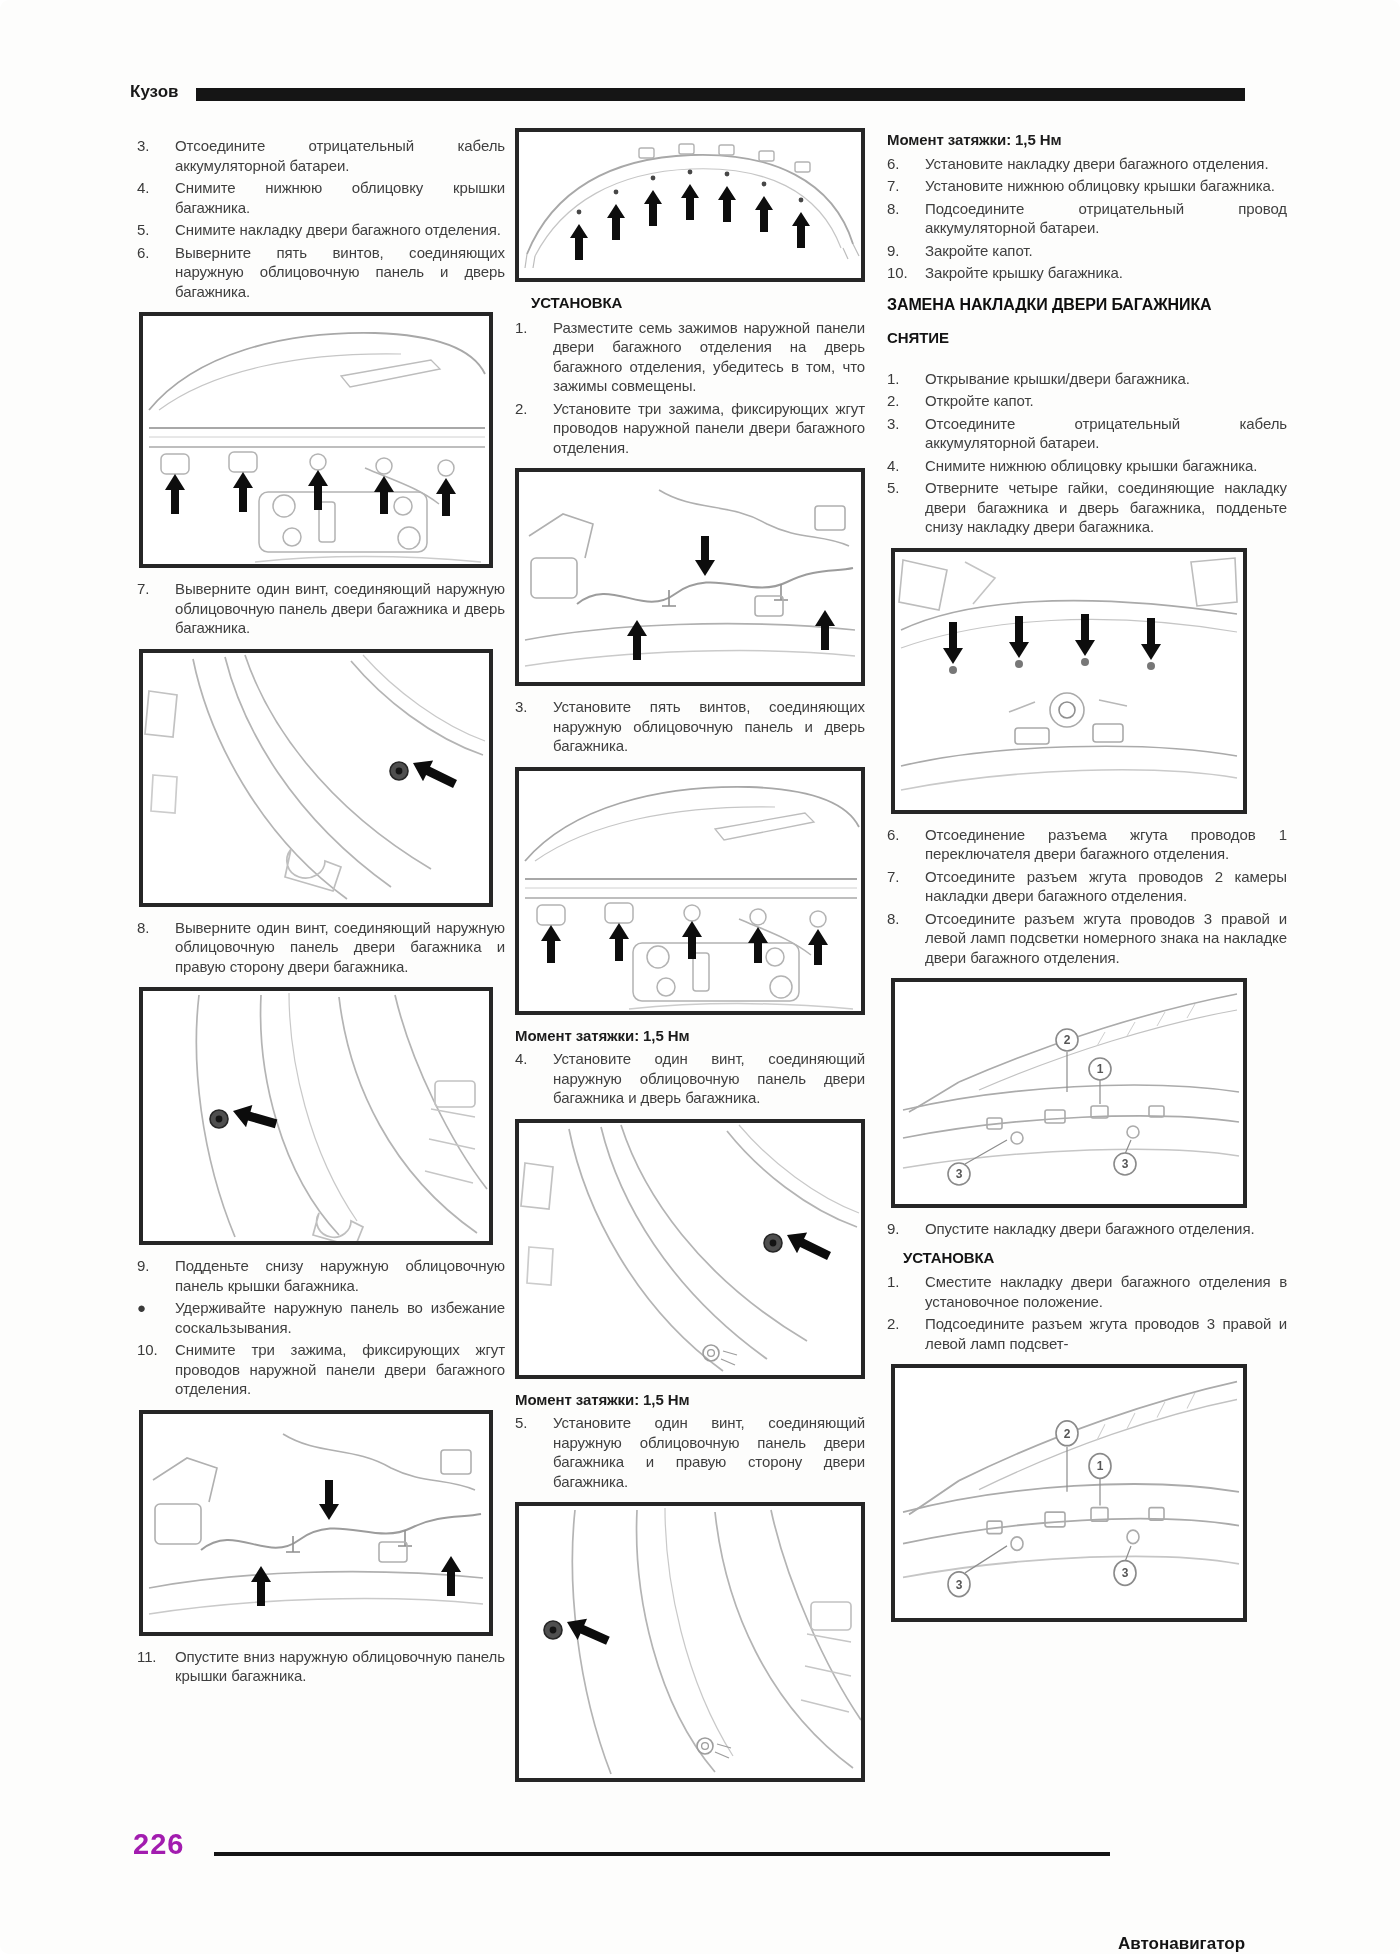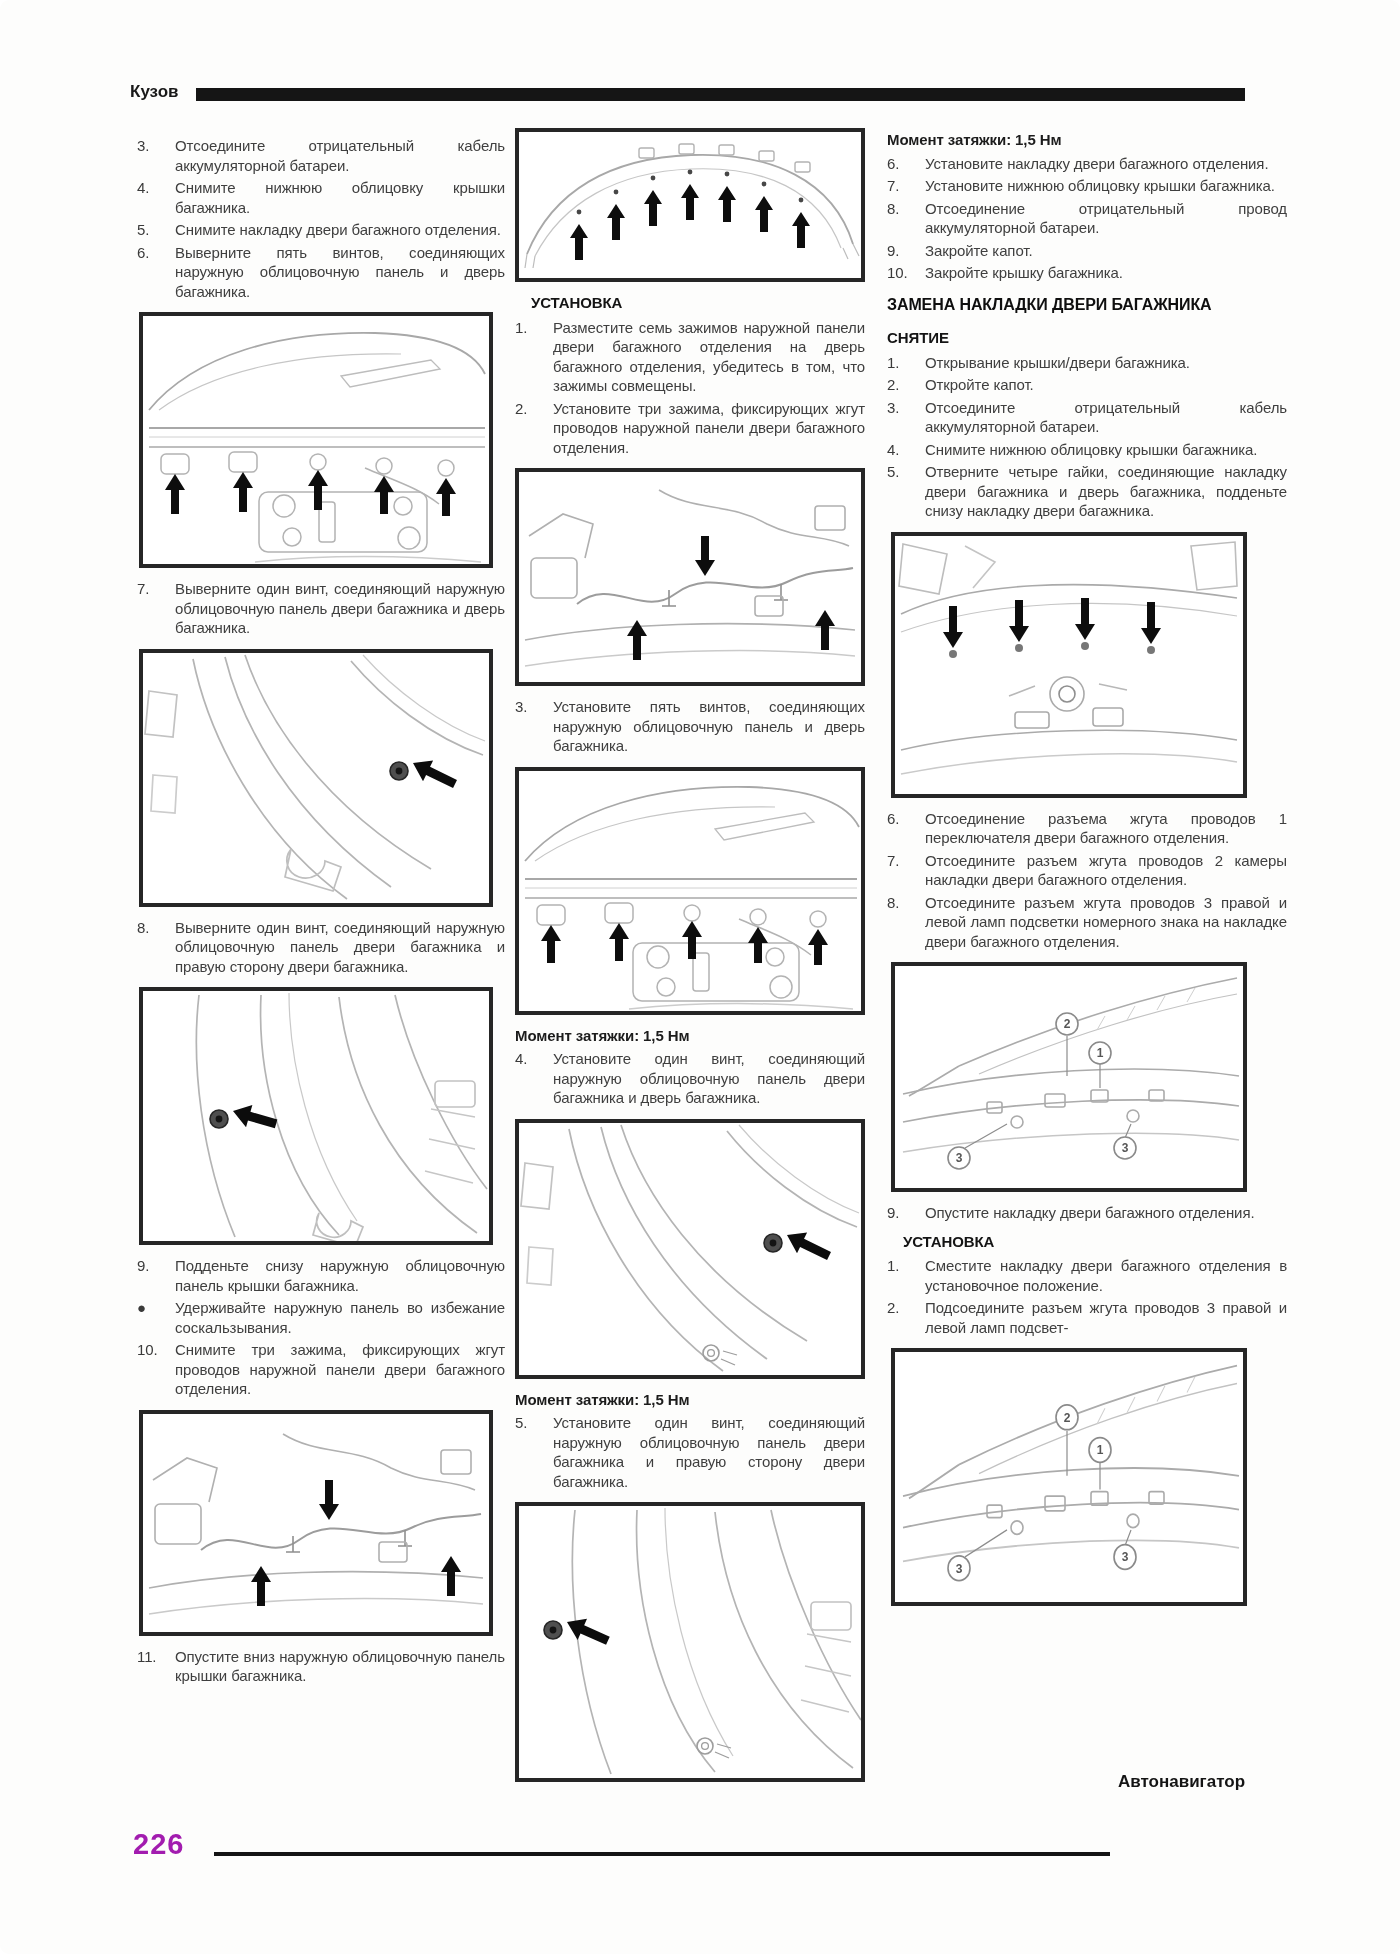--- a/index.html
+++ b/index.html
@@ -15,35 +15,35 @@
   #col-left  { left:137px; top:136px; width:368px; }
   #col-mid   { left:515px; top:128px; width:350px; }
   #col-right { left:887px; top:128px; width:400px; }
 
   .step { display:flex; margin-bottom:3px; }
   .step .num { flex:0 0 30px; color:#3a3a3a; }
   .step .txt { flex:1; text-align:justify;margin-left:8px; }
 
   .torque    { font-weight:bold; color:#1c1c1c; margin:2px 0 4px; }
   .h-install { font-weight:bold; color:#141414; font-size:15px; margin:9px 16px 5px; }
-  .h-sub     { font-weight:bold; color:#141414; font-size:15px; margin:8px 0 5px; }
+  .h-sub     { font-weight:bold; color:#141414; font-size:15px; margin:8px 0 21px; }
   .h-section { font-weight:bold; color:#0f0f0f; font-size:16px; margin:12px 0 14px; }
 
   .fig { border:4px solid #262626; background:#fff; margin:11px 0; }
   .fig svg { display:block; }
   #col-left  .fig { width:354px; margin-left:2px; }
   #col-mid   .fig { width:350px; }
   #col-mid   .fig.first { margin-top:0; }
   #col-right .fig { width:356px; margin-left:4px; }
 
   .co { font-family:"Liberation Sans",sans-serif; font-size:12px; font-weight:bold; fill:#565656; text-anchor:middle; }
 
   .pg-num    { position:absolute; left:133px; top:1828px; font-size:29px; font-weight:bold; color:#a21caf; letter-spacing:1px; }
   .foot-rule { position:absolute; left:214px; top:1852px; width:896px; height:4px; background:#141414; }
-  .brand     { position:absolute; left:1118px; top:1772px; font-size:17px; font-weight:bold; color:#141414; }
+  .brand     { position:absolute; left:1118px; top:1934px; font-size:17px; font-weight:bold; color:#141414; }
 </style>
 </head>
 <body>
 
 <div class="page">
 
   <div class="hdr-title">Кузов</div>
   <div class="hdr-bar"></div>
 
   <div class="col" id="col-left">
@@ -363,21 +363,21 @@
     <div class="step">
         <span class="num">6.</span>
         <span class="txt">Установите накладку двери багажного отделения.</span>
       </div>
     <div class="step">
         <span class="num">7.</span>
         <span class="txt">Установите нижнюю облицовку крышки багажника.</span>
       </div>
     <div class="step">
         <span class="num">8.</span>
-        <span class="txt">Отсоединение отрицательный провод аккумуляторной батареи.</span>
+        <span class="txt">Подсоедините отрицательный провод аккумуляторной батареи.</span>
       </div>
     <div class="step">
         <span class="num">9.</span>
         <span class="txt">Закройте капот.</span>
       </div>
     <div class="step">
         <span class="num">10.</span>
         <span class="txt">Закройте крышку багажника.</span>
       </div>
 

